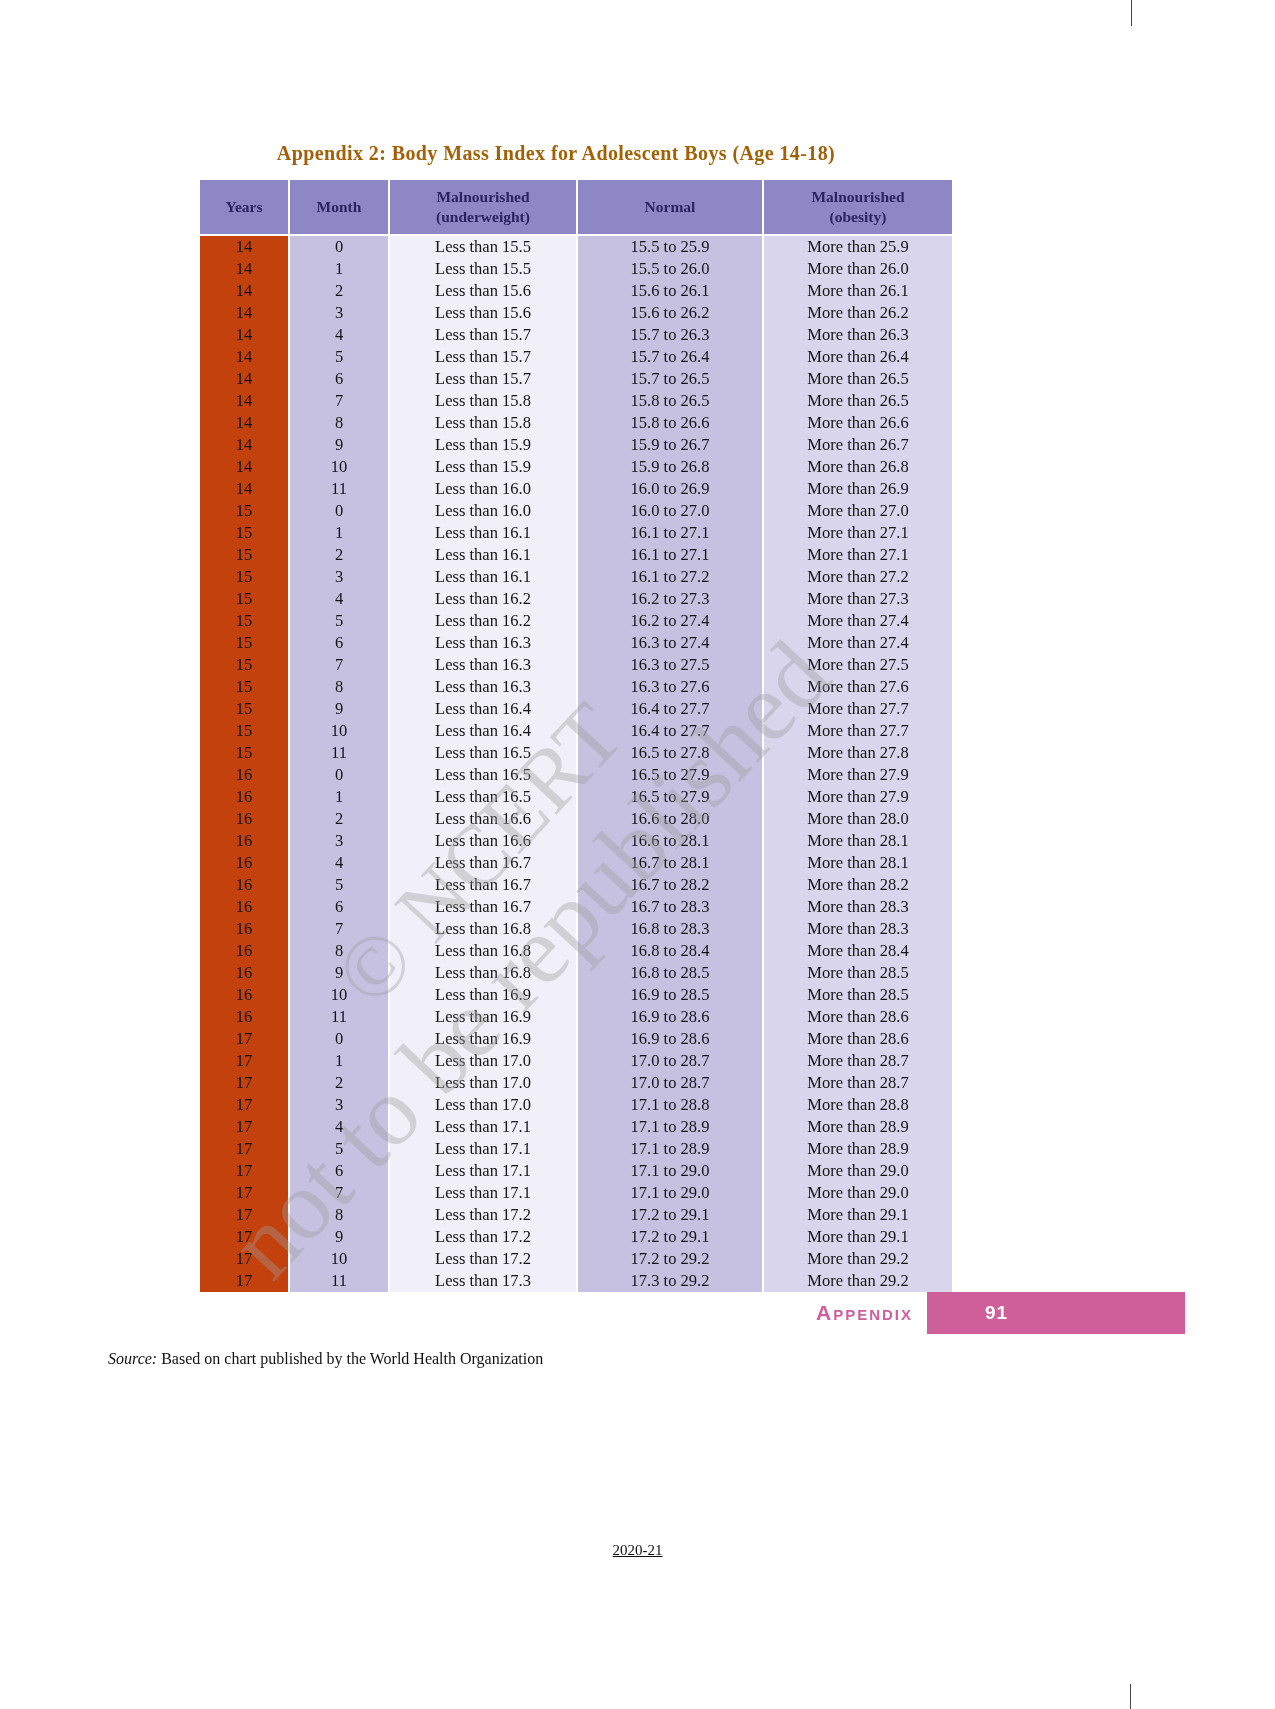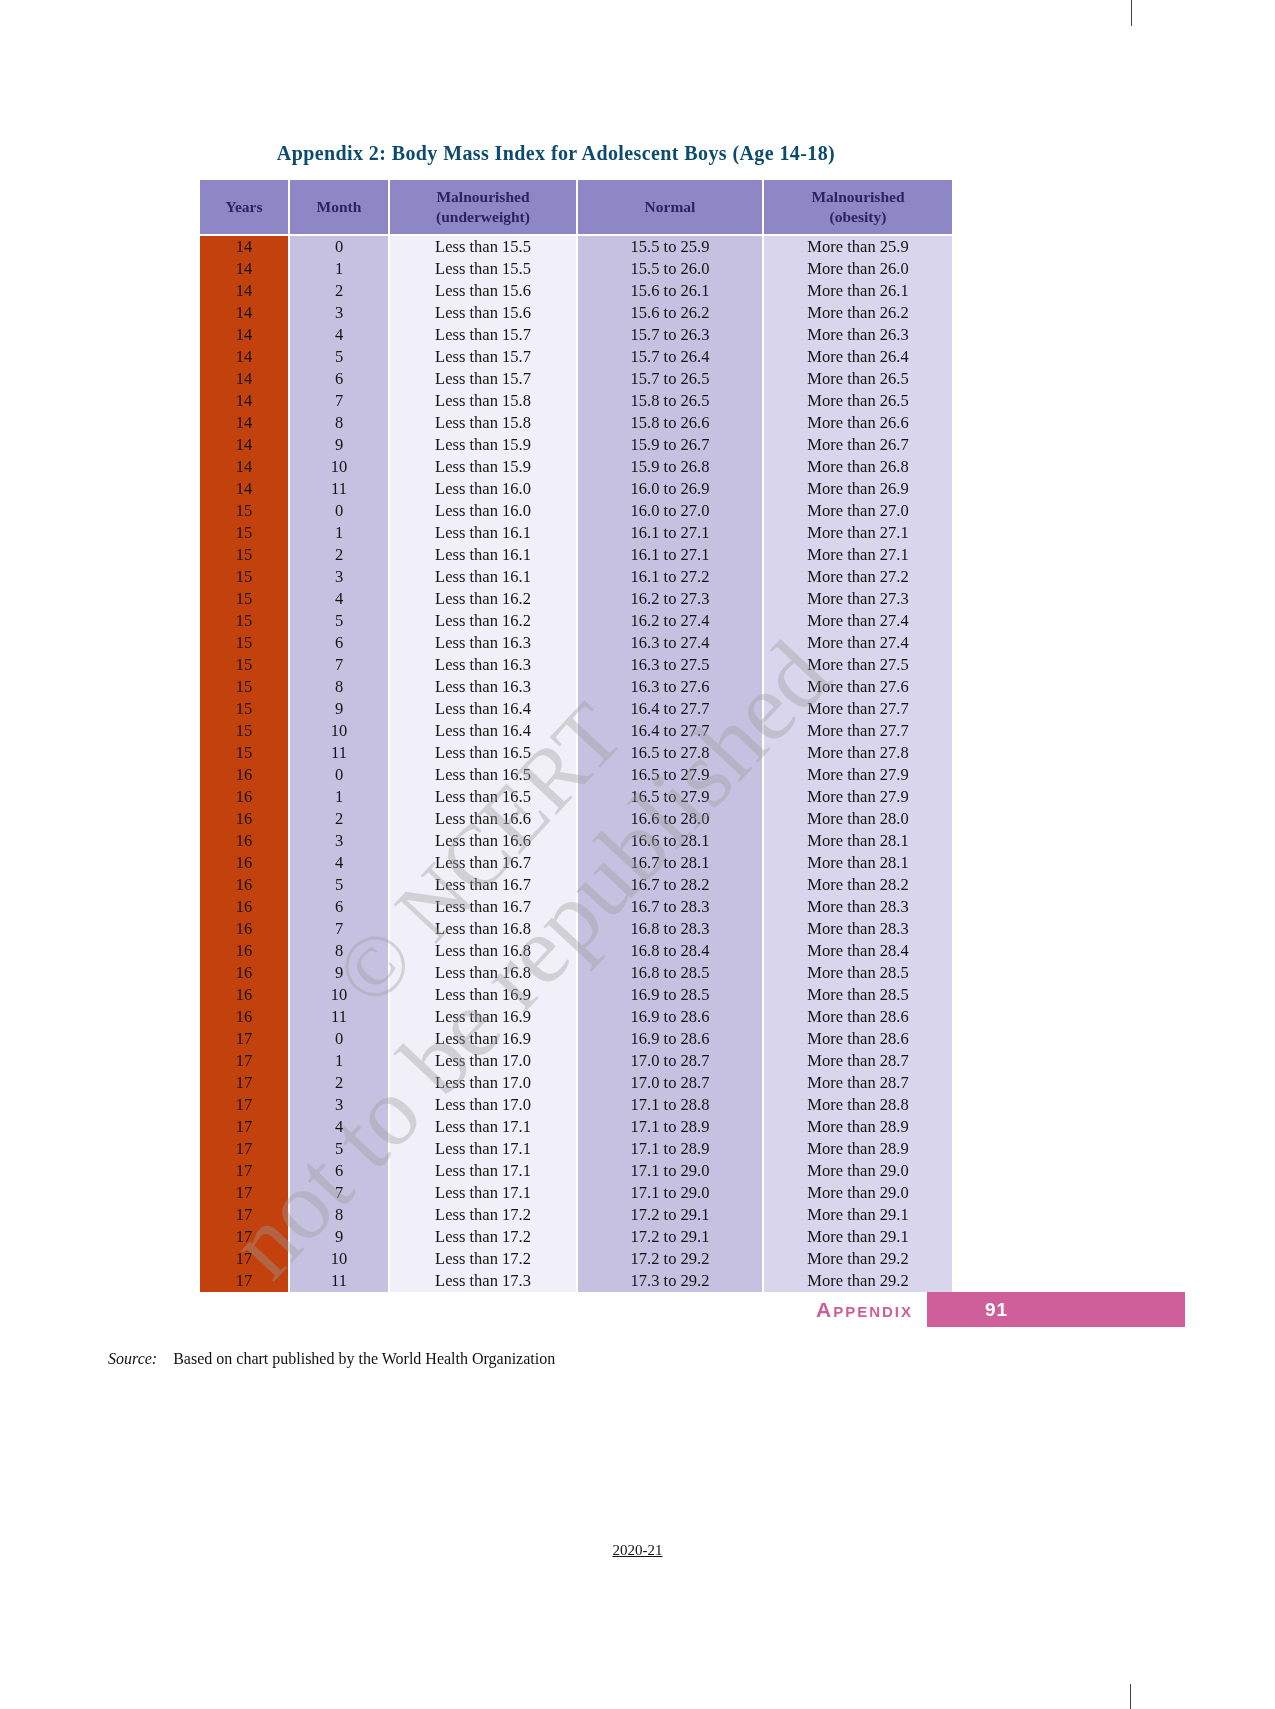--- a/index.html
+++ b/index.html
@@ -35,21 +35,21 @@
   .wm2 { left: 248px; top: 1205px; font-size: 98px; transform: rotate(-47deg); }
 
   .title {
     position: absolute;
     top: 142px;
     left: 180px;
     width: 752px;
     text-align: center;
     font-size: 20px;
     font-weight: bold;
-    color: #0c4a6e;
+    color: #a16207;
     letter-spacing: 0.4px;
   }
 
   table.bmi-table {
     position: absolute;
     top: 180px;
     left: 180px;
     border-collapse: separate;
     border-spacing: 0;
     table-layout: fixed;
@@ -99,21 +99,21 @@
   .source {
     position: absolute;
     left: 108px;
     top: 1350px;
     font-size: 16px;
     color: #111;
     z-index: 7;
   }
   .source-label {
     font-style: italic;
-    margin-right: 16px;
+    margin-right: 4px;
   }
 
   .appendix-footer {
     position: absolute;
     top: 1292px;
     right: 90px;
     display: flex;
     align-items: center;
     z-index: 7;
   }
@@ -121,21 +121,21 @@
     color: #cf5f9b;
     font-weight: bold;
     font-variant: small-caps;
     font-family: "Liberation Sans", sans-serif;
     font-size: 21px;
     letter-spacing: 2px;
     margin-right: 14px;
   }
   .page-bar {
     width: 258px;
-    height: 35px;
+    height: 42px;
     background: #cf5f9b;
     display: flex;
     align-items: center;
   }
   .page-num {
     color: #ffffff;
     font-weight: bold;
     font-family: "Liberation Sans", sans-serif;
     font-size: 19px;
     letter-spacing: 1px;

